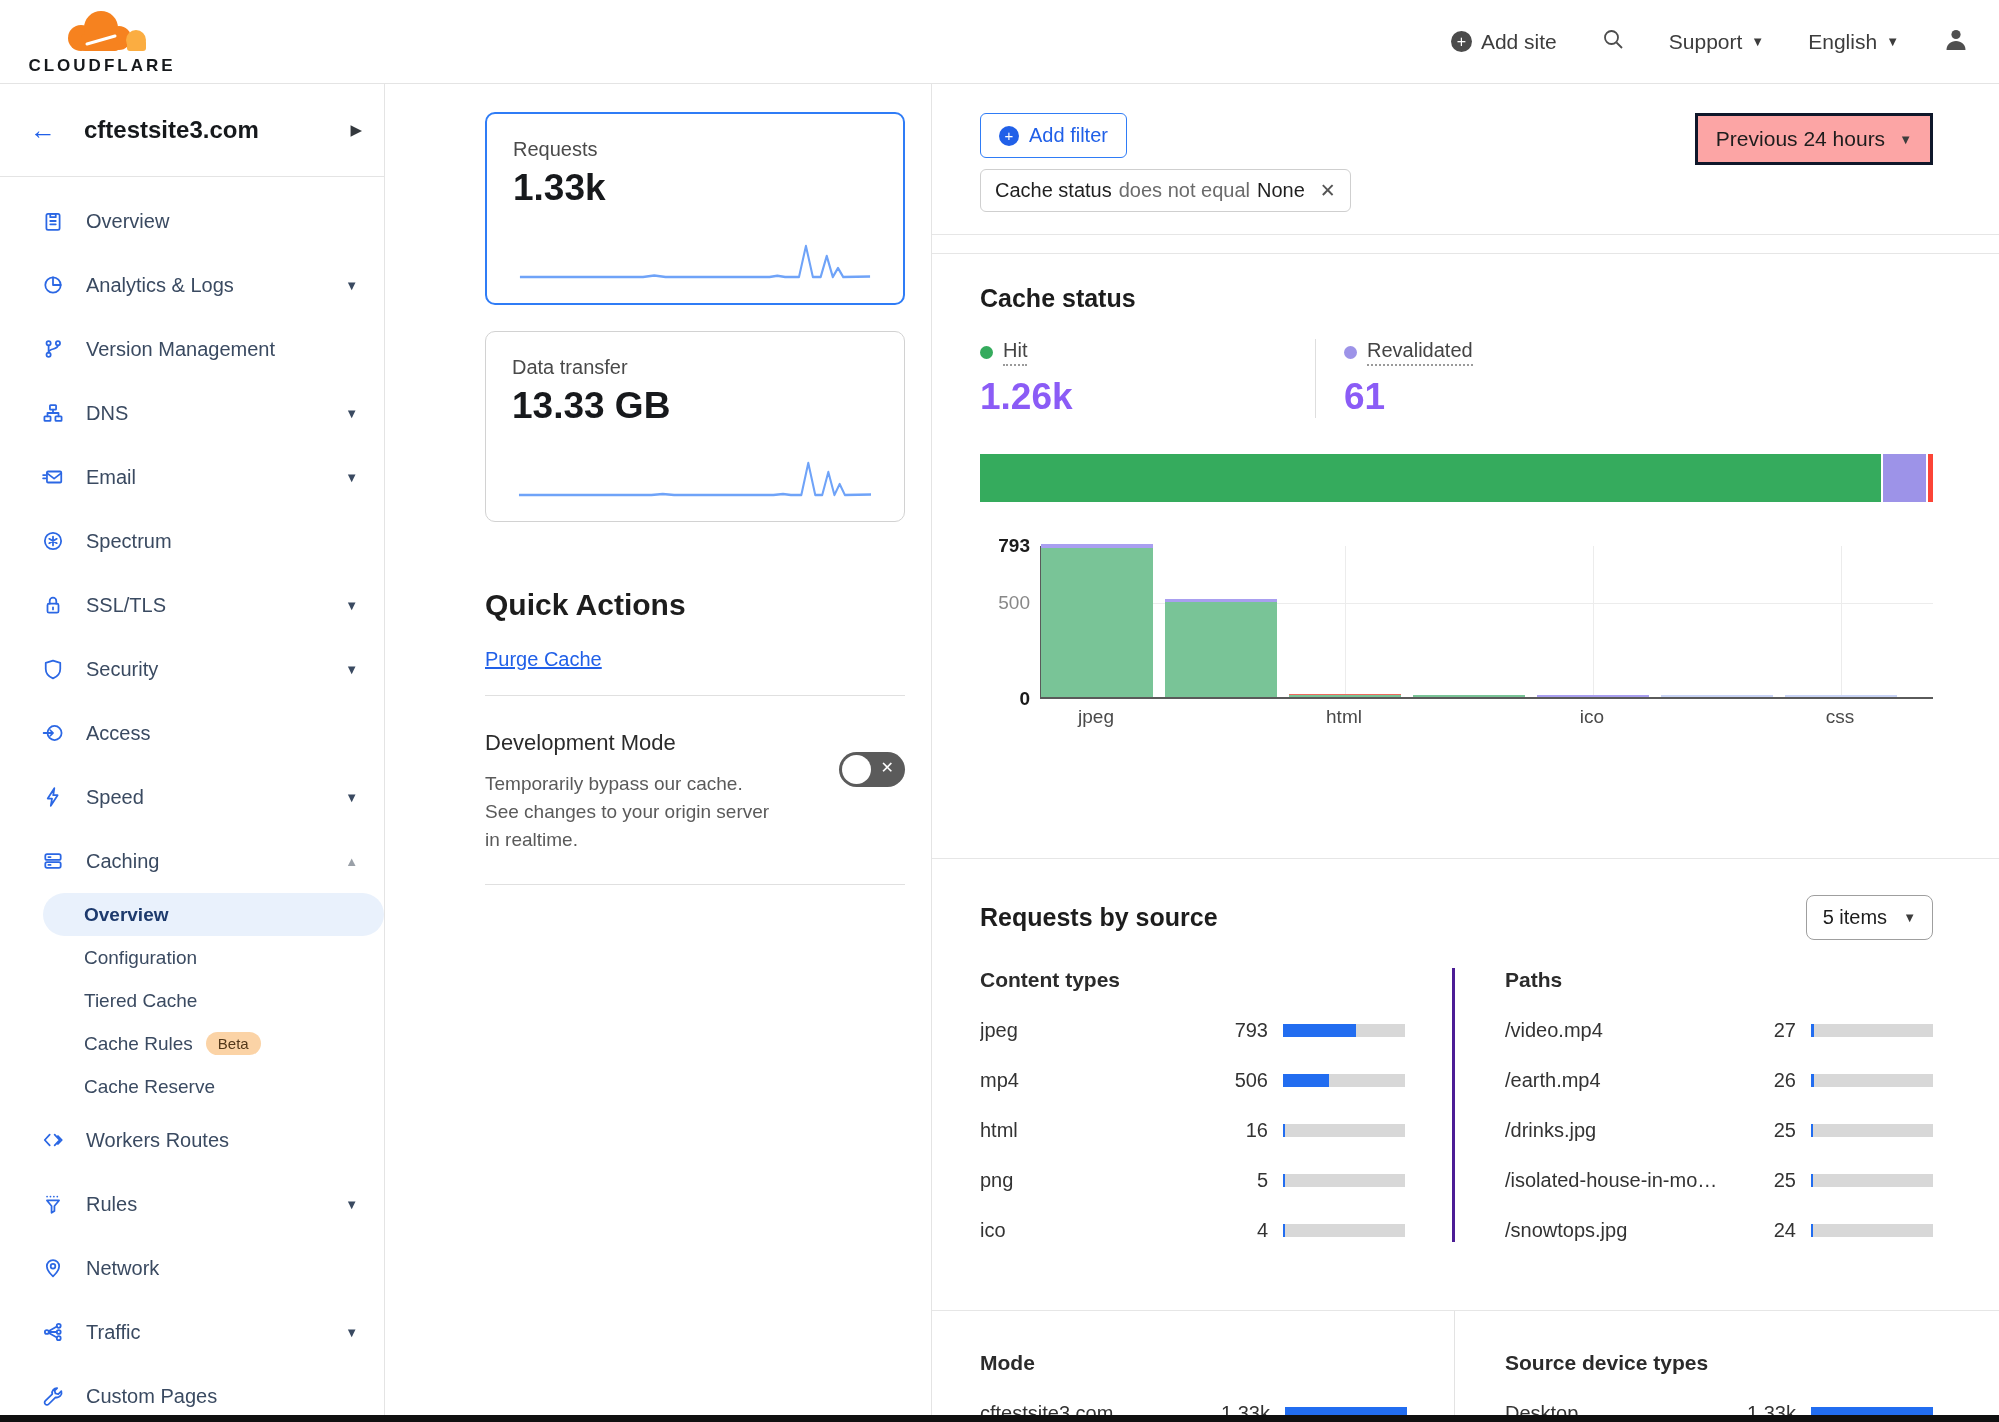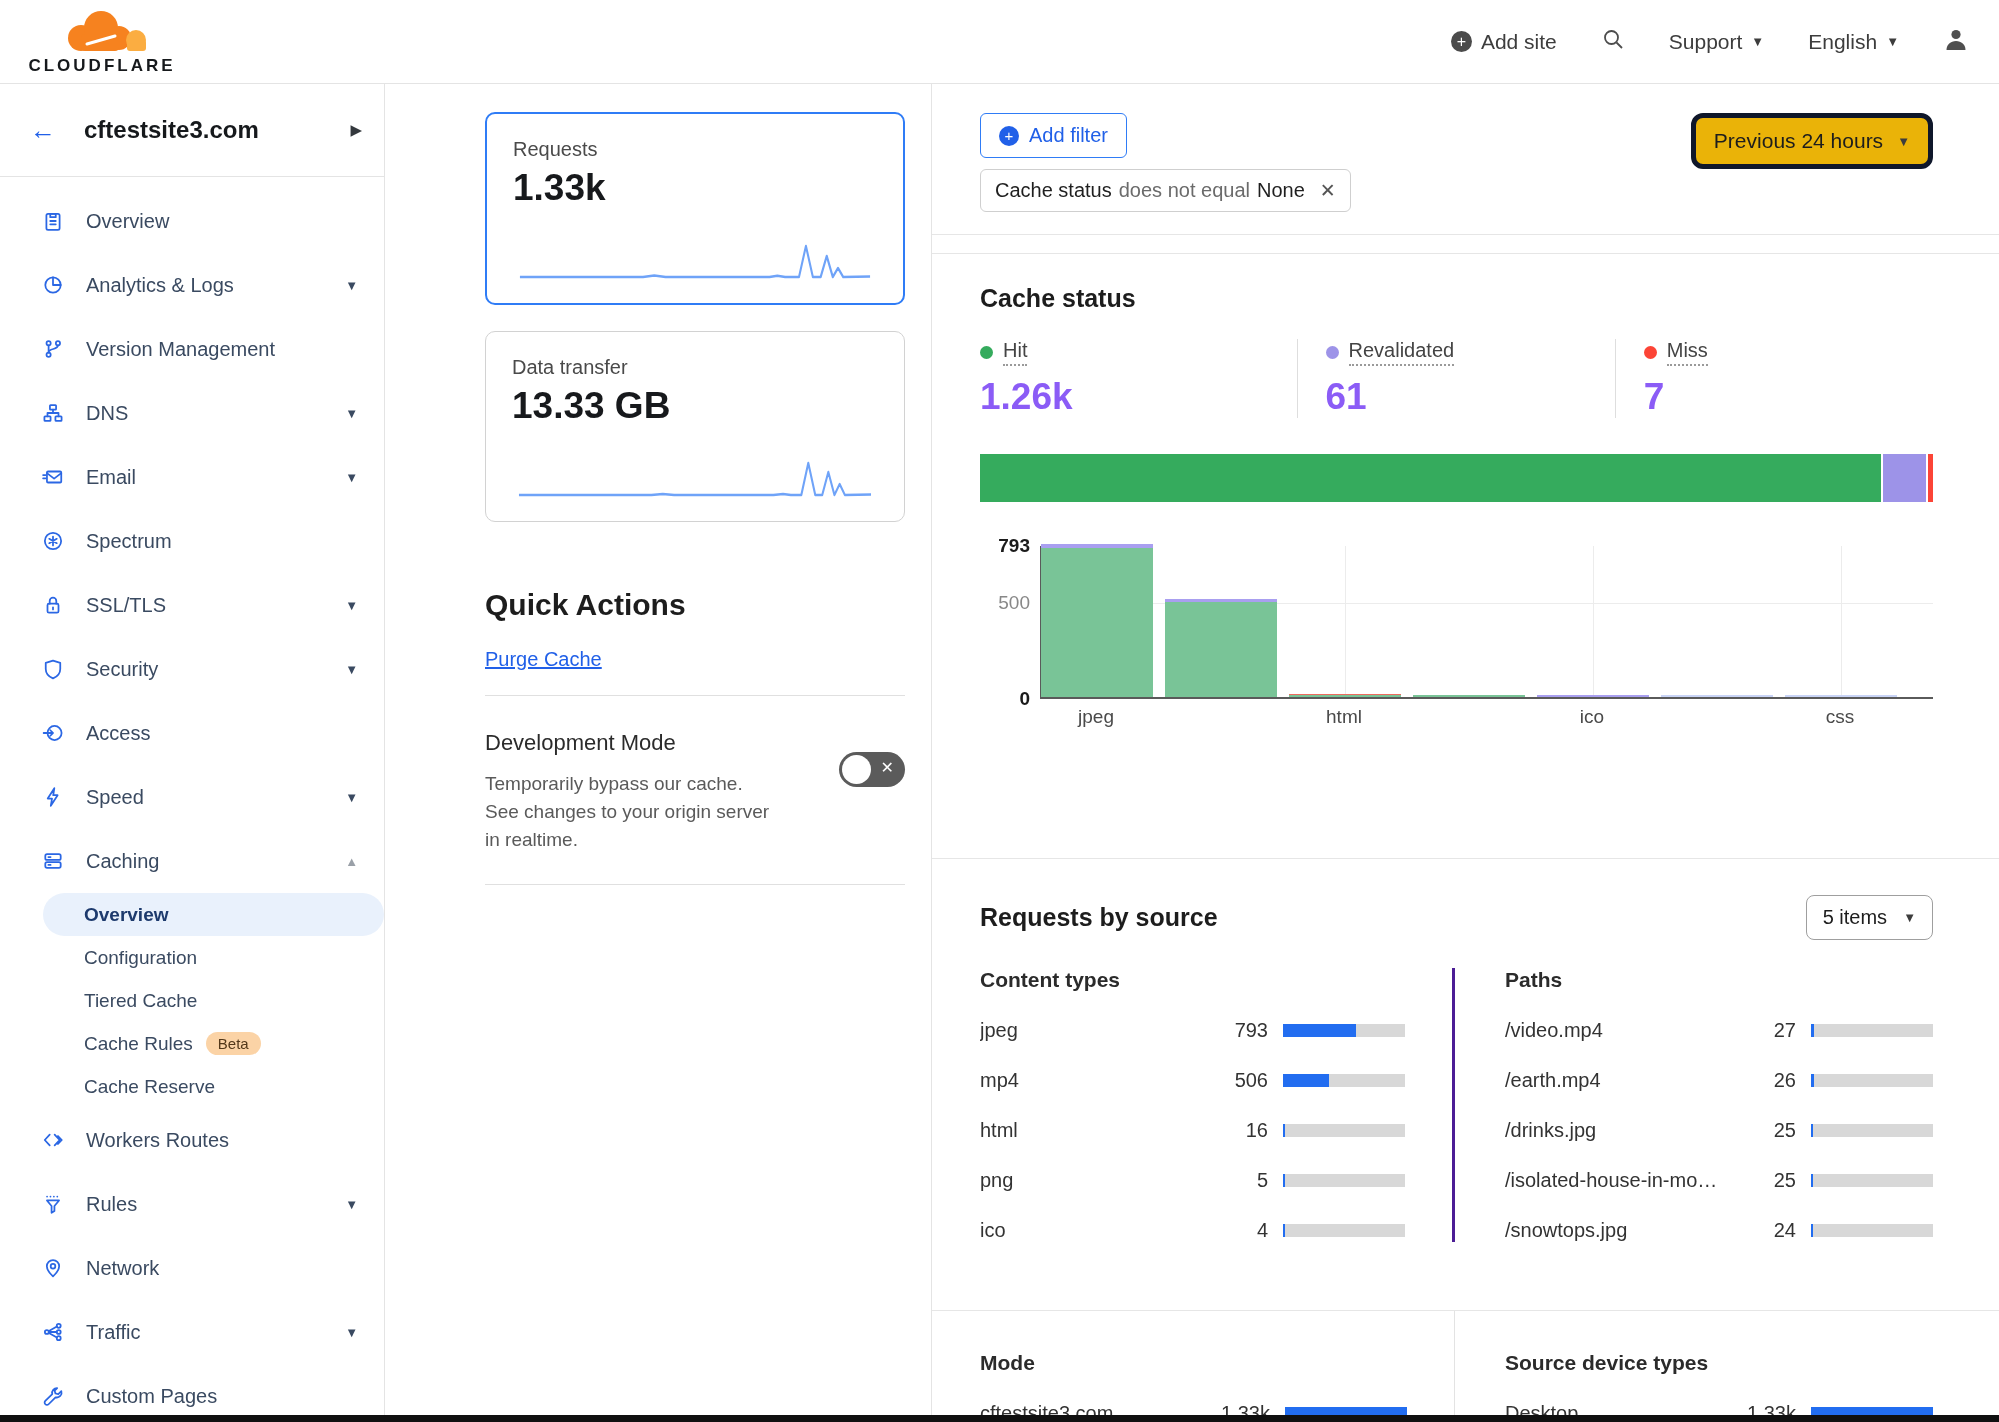--- a/index.html
+++ b/index.html
@@ -68,23 +68,23 @@
                 padding:29px 66px 0 48px; }
   .add-filter { display:inline-flex; align-items:center; gap:10px; border:1px solid #2f7cf6;
                 color:#2160e8; font-size:20px; border-radius:6px; padding:10px 18px; cursor:pointer;
                 background:#fff; }
   .add-filter .plus { width:20px; height:20px; border-radius:50%; background:#2160e8; color:#fff;
                       display:flex; align-items:center; justify-content:center; font-size:15px; }
   .chip { margin-top:11px; display:inline-flex; align-items:center; gap:7px; border:1px solid #cfcfcf;
           border-radius:6px; padding:9px 14px; font-size:20px; background:#fff; }
   .chip .f { color:#1f1f1f; } .chip .op { color:#6b6b6b; } .chip .v { color:#1f1f1f; }
   .chip .x { margin-left:8px; color:#555; font-size:19px; cursor:pointer; }
-  .time-dd { position:absolute; right:66px; top:29px; border:5px solid #0f172a; border-radius:12px;
+  .time-dd { position:absolute; right:66px; top:29px; border:3px solid #0f172a; border-radius:0;
              padding:11px 18px; font-size:21px; color:#1d1d1d; display:flex; align-items:center;
-             gap:14px; cursor:pointer; background:#eab308; }
+             gap:14px; cursor:pointer; background:#fca5a5; }
   .gap-band { height:19px; border-bottom:1px solid #e6e6e6; }
 
   .section-cache { height:605px; border-bottom:1px solid #e6e6e6; padding:30px 66px 0 48px; }
   .sec-title { font-size:25px; font-weight:600; color:#1d1d1d; }
   .stats-row { margin-top:26px; display:flex; }
   .stat { width:335px; padding-right:20px; }
   .stat + .stat { border-left:1px solid #dedede; padding-left:28px; }
   .stat-head { display:flex; align-items:center; gap:10px; }
   .dot { width:13px; height:13px; border-radius:50%; }
   .stat-label { font-size:20px; color:#444; border-bottom:2px dotted #9a9a9a; padding-bottom:2px;
@@ -434,27 +434,20 @@
             </div>
             <div class="stat-value">1.26k</div>
           </div>
           <div class="stat">
             <div class="stat-head">
               <span class="dot" style="background:#9d93e8"></span>
               <span class="stat-label">Revalidated</span>
             </div>
             <div class="stat-value">61</div>
           </div>
-          <div class="stat">
-            <div class="stat-head">
-              <span class="dot" style="background:#fc4436"></span>
-              <span class="stat-label">Miss</span>
-            </div>
-            <div class="stat-value">7</div>
-          </div>
         </div>
       <div class="dist-bar" id="dist-bar">
           <div class="dist-seg" style="width: 94.9%; min-width: 4px; background: rgb(53, 171, 93);"></div>
           <div class="dist-seg" style="width: 4.6%; min-width: 4px; background: rgb(157, 147, 232);"></div>
           <div class="dist-seg" style="width: 0.5%; min-width: 4px; background: rgb(252, 68, 54);"></div>
         </div>
       <div class="chart" id="chart">
           <div class="ylab b" style="top: -11px;">793</div>
           <div class="ylab" style="top: 45.5309px;">500</div>
           <div class="ylab b" style="top: 142px;">0</div>

